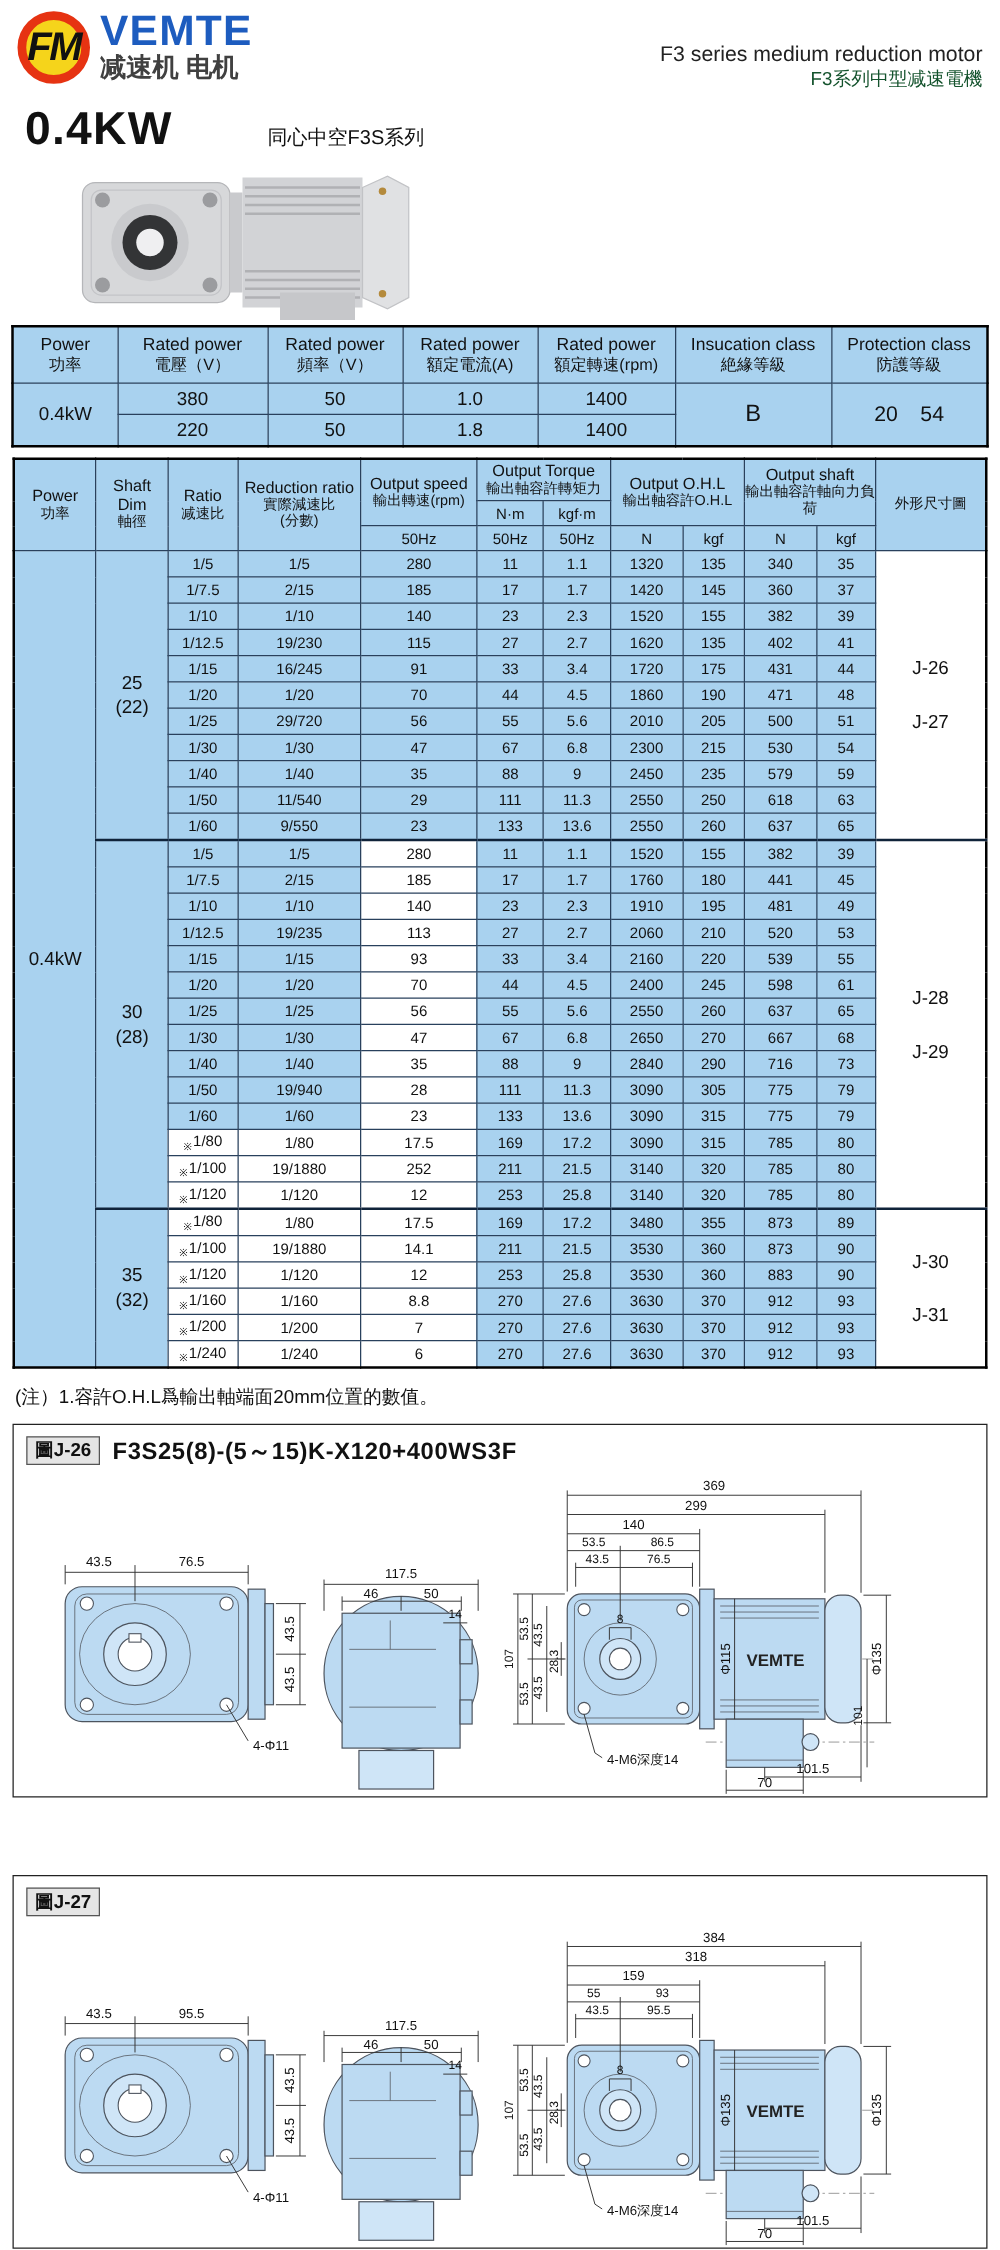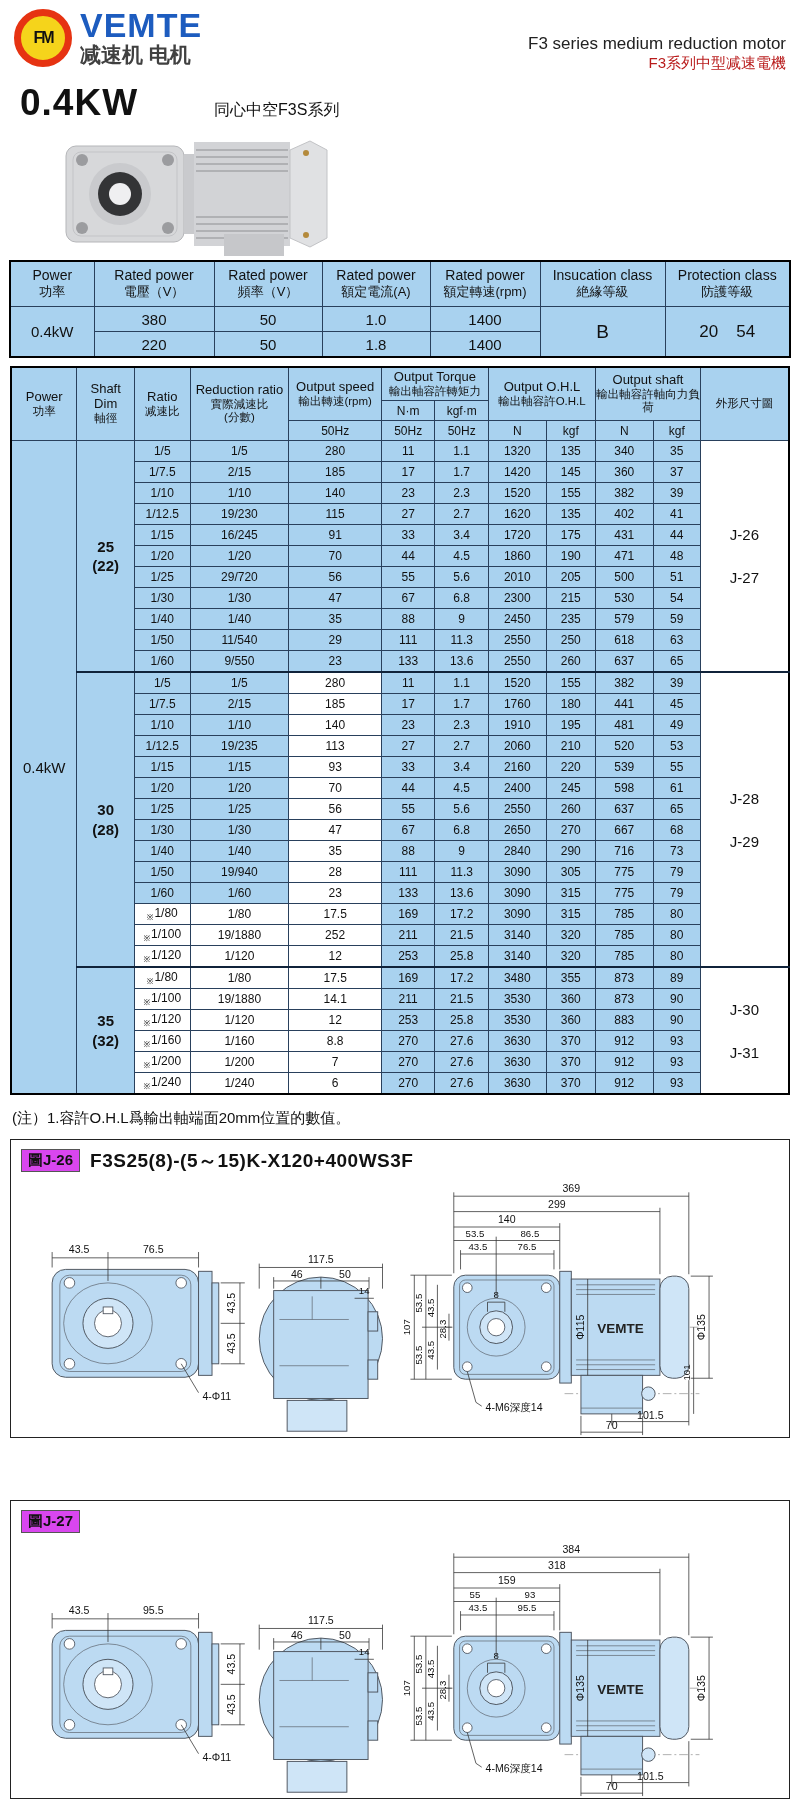--- a/index.html
+++ b/index.html
@@ -2,26 +2,26 @@
 <html><head>
 <meta charset="utf-8">
 <style>
   html,body{margin:0;padding:0;background:#fff;font-family:"Liberation Sans",sans-serif;color:#111;}
   .page{width:800px;height:1800px;position:relative;overflow:hidden;background:#fff;}
 
   
   .hdr{display:flex;justify-content:space-between;align-items:flex-start;padding:8px 14px 0 14px;height:72px;}
   .brandwrap{display:flex;align-items:center;gap:8px;}
   .logo{width:58px;height:58px;border-radius:50%;background:#f5d41b;border:7px solid #e63312;display:flex;align-items:center;justify-content:center;box-sizing:border-box;}
-  .logo span{font-weight:bold;font-size:16px;color:#111;letter-spacing:-2px;}
+  .logo span{font-weight:bold;font-style:italic;font-size:32px;color:#111;letter-spacing:-2px;}
   .brandtxt .bn{font-size:34px;font-weight:bold;color:#1d5cbf;letter-spacing:1px;line-height:1;}
   .brandtxt .bs{font-size:21px;font-weight:bold;color:#404040;line-height:1.2;}
   .titles{text-align:right;padding-top:26px;margin-left:17px;}
   .titles .t1{font-size:17px;color:#222;}
-  .titles .t2{font-size:15px;color:#b91c1c;}
+  .titles .t2{font-size:15px;color:#14532d;}
 
   .powerline{display:flex;align-items:baseline;gap:76px;padding:2px 14px 0 20px;height:40px;}
   .powerline .pw{font-size:37px;font-weight:bold;letter-spacing:1px;}
   .powerline .sr{font-size:16px;color:#111;}
 
   .photo{margin:2px 0 0 58px;height:132px;}
 
   
   table{border-collapse:collapse;table-layout:fixed;}
   .spec{width:780px;margin:4px auto 0 auto;border:2.5px solid #000;}
@@ -36,35 +36,35 @@
   .main{width:780px;margin:8px auto 0 auto;border:2.5px solid #000;}
   .main th,.main td{border:1px solid #29405c;background:#a9d2ef;text-align:center;padding:0;}
   .main th{font-weight:normal;}
   .main thead tr:nth-child(1) th{height:32px;}
   .main thead tr:nth-child(2) th,.main thead tr:nth-child(3) th{height:19px;font-size:12px;}
   .main th .he{font-size:13px;line-height:1.15;}
   .main th .hz{font-size:11.5px;line-height:1.15;}
   .main td{font-size:12px;height:20px;}
   .main td.white{background:#fff;}
   .main td.pcell{font-size:15px;}
-  .main td.scell{font-size:15px;line-height:1.3;font-weight:bold;}
+  .main td.scell{font-size:15px;line-height:1.3;}
   .main td.dcell{background:#fff;font-size:15px;}
   .main td.dcell div{margin:26px 0;}
   .main tr.gstart td{border-top:2px solid #10233a;}
   .star{font-size:8px;vertical-align:-3px;margin-right:1px;}
 
   
   .notes{margin:12px 0 0 12px;font-size:15px;line-height:1.45;}
   .notes .l2{margin-left:34px;}
 
   
   .dbox{width:778px;margin:10px auto 0 auto;border:1.5px solid #222;background:#fff;}
   .dbox.second{margin-top:62px;}
   .dtitle{display:flex;align-items:center;gap:10px;padding:7px 0 0 10px;height:28px;}
-  .badge{background:#d946ef;border:1px solid #555;font-size:15px;padding:1px 6px;font-weight:bold;}
+  .badge{background:#e5e5e5;border:1px solid #555;font-size:15px;padding:1px 6px;font-weight:bold;}
   .dname{font-size:19px;font-weight:bold;letter-spacing:.5px;}
 
   
   .dwg{display:block;}
   .dwg .bl{fill:#bcdaf2;stroke:#4d545e;stroke-width:1;}
   .dwg .bl2{fill:#cfe5f7;stroke:#4d545e;stroke-width:1;}
   .dwg .ln{fill:none;stroke:#5a6069;stroke-width:.7;}
   .dwg .wh{fill:#fff;stroke:#4d545e;stroke-width:.9;}
   .dwg .dim{stroke:#333;stroke-width:.8;fill:none;}
   .dwg .ax{stroke:#888;stroke-width:.7;stroke-dasharray:9 3 2 3;fill:none;}

